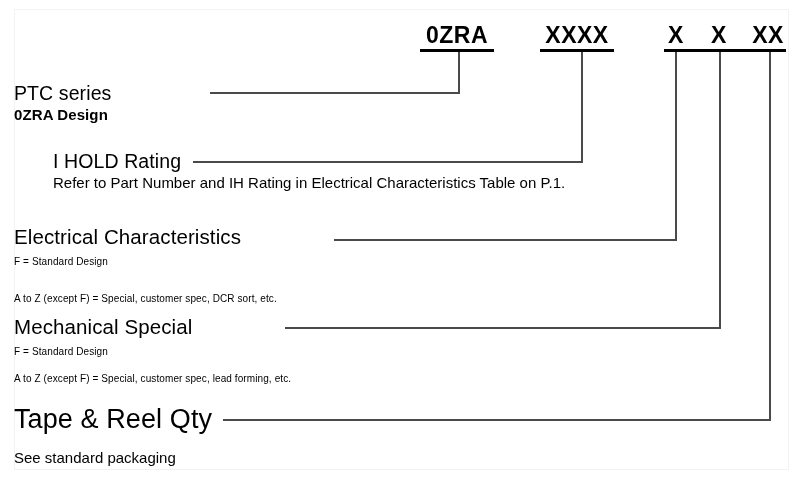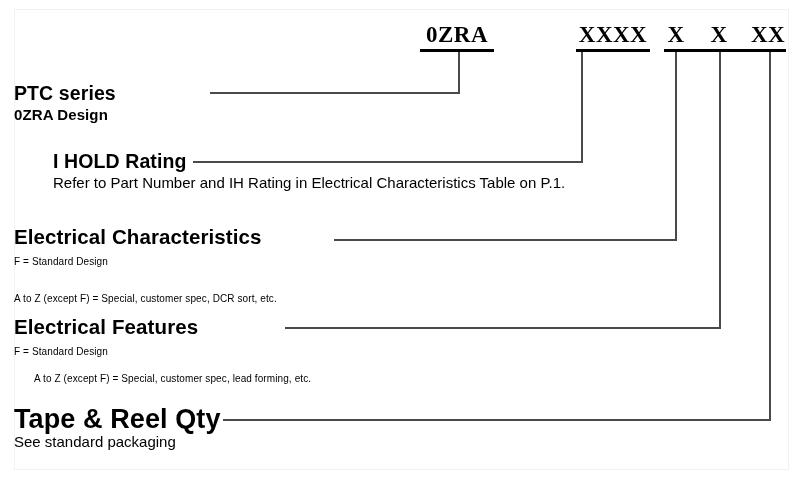--- a/index.html
+++ b/index.html
@@ -26,21 +26,20 @@
     border: 1px solid #f2f2f2;
     box-sizing: border-box;
     pointer-events: none;
   }
 
   
   .pn-group {
     position: absolute;
     text-align: center;
     white-space: nowrap;
-    font-family: Liberation Serif, serif;
   }
   .pn-text {
     font-size: 23px;
     font-weight: bold;
     letter-spacing: 0.5px;
     line-height: 26px;
   }
   .pn-rule {
     height: 3px;
     background: #000000;
@@ -64,21 +63,21 @@
   }
 
   
   .blk {
     position: absolute;
     left: 14px;
     white-space: nowrap;
   }
   .head {
     font-size: 19.5px;
-    font-weight: 700;
+    font-weight: 400;
     line-height: 23px;
     letter-spacing: 0.1px;
   }
   .sub-bold {
     font-size: 15px;
     font-weight: bold;
     line-height: 20px;
     letter-spacing: 0.1px;
   }
   .sub {
@@ -98,21 +97,21 @@
 
 <div id="page">
 
   <div id="scan-border"></div>
 
   <div class="pn-group" style="left:420px; top:22px; width:74px;">
     <div class="pn-text">0ZRA</div>
     <div class="pn-rule"></div>
   </div>
 
-  <div class="pn-group" style="left:576px; top:22px; width:74px;">
+  <div class="pn-group" style="left:540px; top:22px; width:74px;">
     <div class="pn-text">XXXX</div>
     <div class="pn-rule"></div>
   </div>
 
   <div class="pn-group" style="left:664px; top:22px; width:122px;">
     <div class="pn-seg-row">
       <span class="pn-text" style="width:24px;">X</span>
       <span class="pn-text" style="width:24px;">X</span>
       <span class="pn-text" style="width:36px;">XX</span>
     </div>
@@ -144,23 +143,23 @@
     <div class="sub-sm">Refer to Part Number and IH Rating in Electrical Characteristics Table on P.1.</div>
   </div>
 
   <div class="blk" style="top:225px;">
     <div class="head" style="font-size:20.5px;">Electrical Characteristics</div>
     <div class="sub" style="margin-top:3px;">F = Standard Design</div>
     <div class="sub" style="margin-top:16px;">A to Z (except F) = Special, customer spec, DCR sort, etc.</div>
   </div>
 
   <div class="blk" style="top:315px;">
-    <div class="head" style="font-size:20.5px;">Electrical Features</div>
+    <div class="head" style="font-size:20.5px;">Mechanical Special</div>
     <div class="sub" style="margin-top:3px;">F = Standard Design</div>
-    <div class="sub" style="margin-top:6px;margin-left:20px;">A to Z (except F) = Special, customer spec, lead forming, etc.</div>
+    <div class="sub" style="margin-top:6px;">A to Z (except F) = Special, customer spec, lead forming, etc.</div>
   </div>
 
   <div class="blk" style="top:408px;">
     <div class="head" style="font-size:27px;">Tape &amp; Reel Qty</div>
-    <div class="sub-sm" style="margin-top:1px;">See standard packaging</div>
+    <div class="sub-sm" style="margin-top:17px;">See standard packaging</div>
   </div>
 
 </div>
 
 </body></html>

